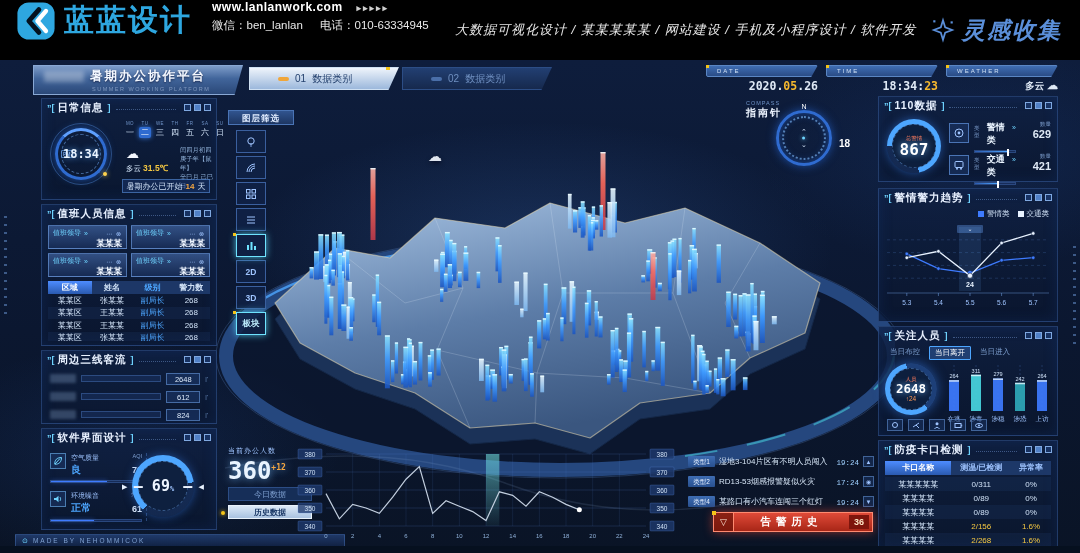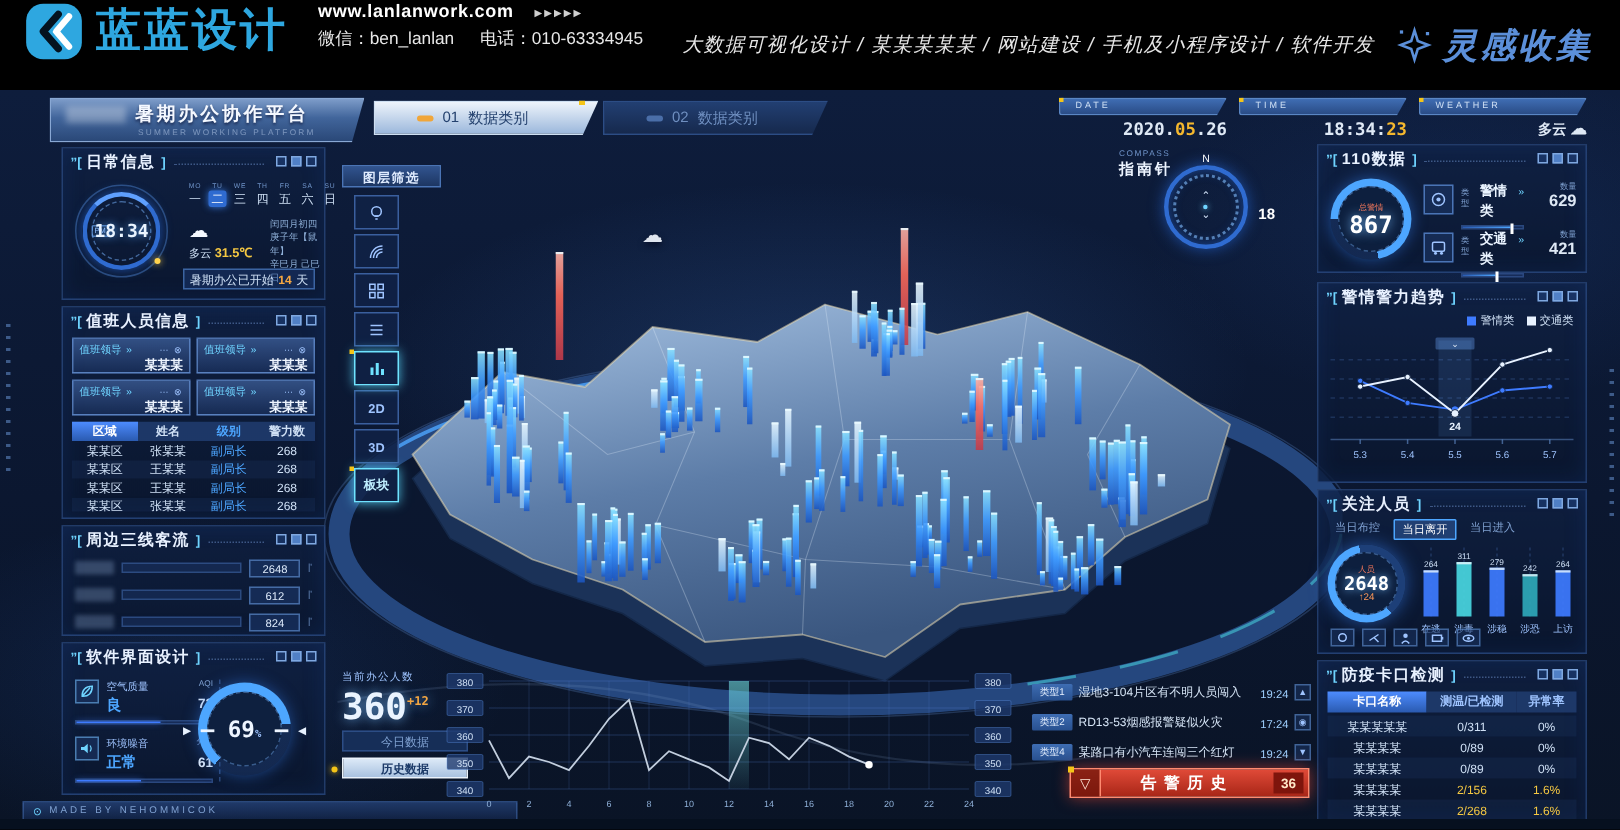--- a/index.html
+++ b/index.html
@@ -211,21 +211,21 @@
   .office .v sup{font-size:8px;color:#f5a742;}
   .obtn{width:84px;height:14px;margin-top:4px;font-size:8px;display:flex;align-items:center;justify-content:center;position:relative;}
   .obtn.dark{background:rgba(25,50,95,.85);border:1px solid #2c4d85;color:#7fa0d0;}
   .obtn.lite{background:linear-gradient(180deg,#dce9f7,#a9c2e0);color:#1c3a68;font-weight:bold;border:1px solid #eaf2fb;}
   .obtn.lite::before{content:"";position:absolute;left:-8px;top:5px;width:4px;height:4px;border-radius:50%;background:#f5c518;box-shadow:0 0 4px #f5c518;}
   #officeSvg{position:absolute;left:296px;top:386px;}
   .alerts{position:absolute;left:688px;top:390px;width:186px;}
   .arow{display:flex;align-items:flex-end;gap:4px;height:17px;margin-bottom:3px;}
   .abadge{width:27px;height:11px;background:linear-gradient(180deg,#3e6db3,#28508f);border-radius:1px;color:#e6f0ff;font-size:6.5px;text-align:center;line-height:11px;flex:none;}
   .atext{flex:1;font-size:8px;color:#d5e4f5;white-space:nowrap;overflow:hidden;}
-  .atime{font-size:7.5px;color:#9fd0ff;font-family:Liberation Sans, sans-serif;}
+  .atime{font-size:7.5px;color:#9fd0ff;font-family:Liberation Mono, monospace;}
   .actl{width:11px;height:11px;border:1px solid rgba(110,160,230,.5);color:#9fc4ff;font-size:6px;text-align:center;line-height:10px;flex:none;background:rgba(25,50,95,.6);}
   .redbar{position:absolute;left:25px;top:62px;width:160px;height:20px;background:linear-gradient(180deg,#e04a38,#a82617);border:1px solid #ff8a70;box-shadow:0 0 10px rgba(230,70,50,.6);display:flex;align-items:center;}
   .redbar::before{content:"";position:absolute;left:-2px;top:-2px;width:4px;height:4px;background:#f5c518;}
   .rb-ico{width:20px;height:100%;background:rgba(110,20,10,.75);border-right:1px solid #ff8a70;color:#ffe9d9;font-size:9px;display:flex;align-items:center;justify-content:center;}
   .rb-lab{flex:1;text-align:center;color:#fff;font-size:10.5px;font-weight:bold;letter-spacing:5px;}
   .rb-n{width:20px;height:14px;margin-right:3px;background:#7e150c;color:#ffe8c8;font-size:9px;font-weight:bold;text-align:center;line-height:14px;}
 
   .tick-deco{position:absolute;width:3px;height:110px;background:repeating-linear-gradient(180deg,transparent 0 6px,rgba(120,170,240,.45) 6px 8px);}
 </style>
 </head>

